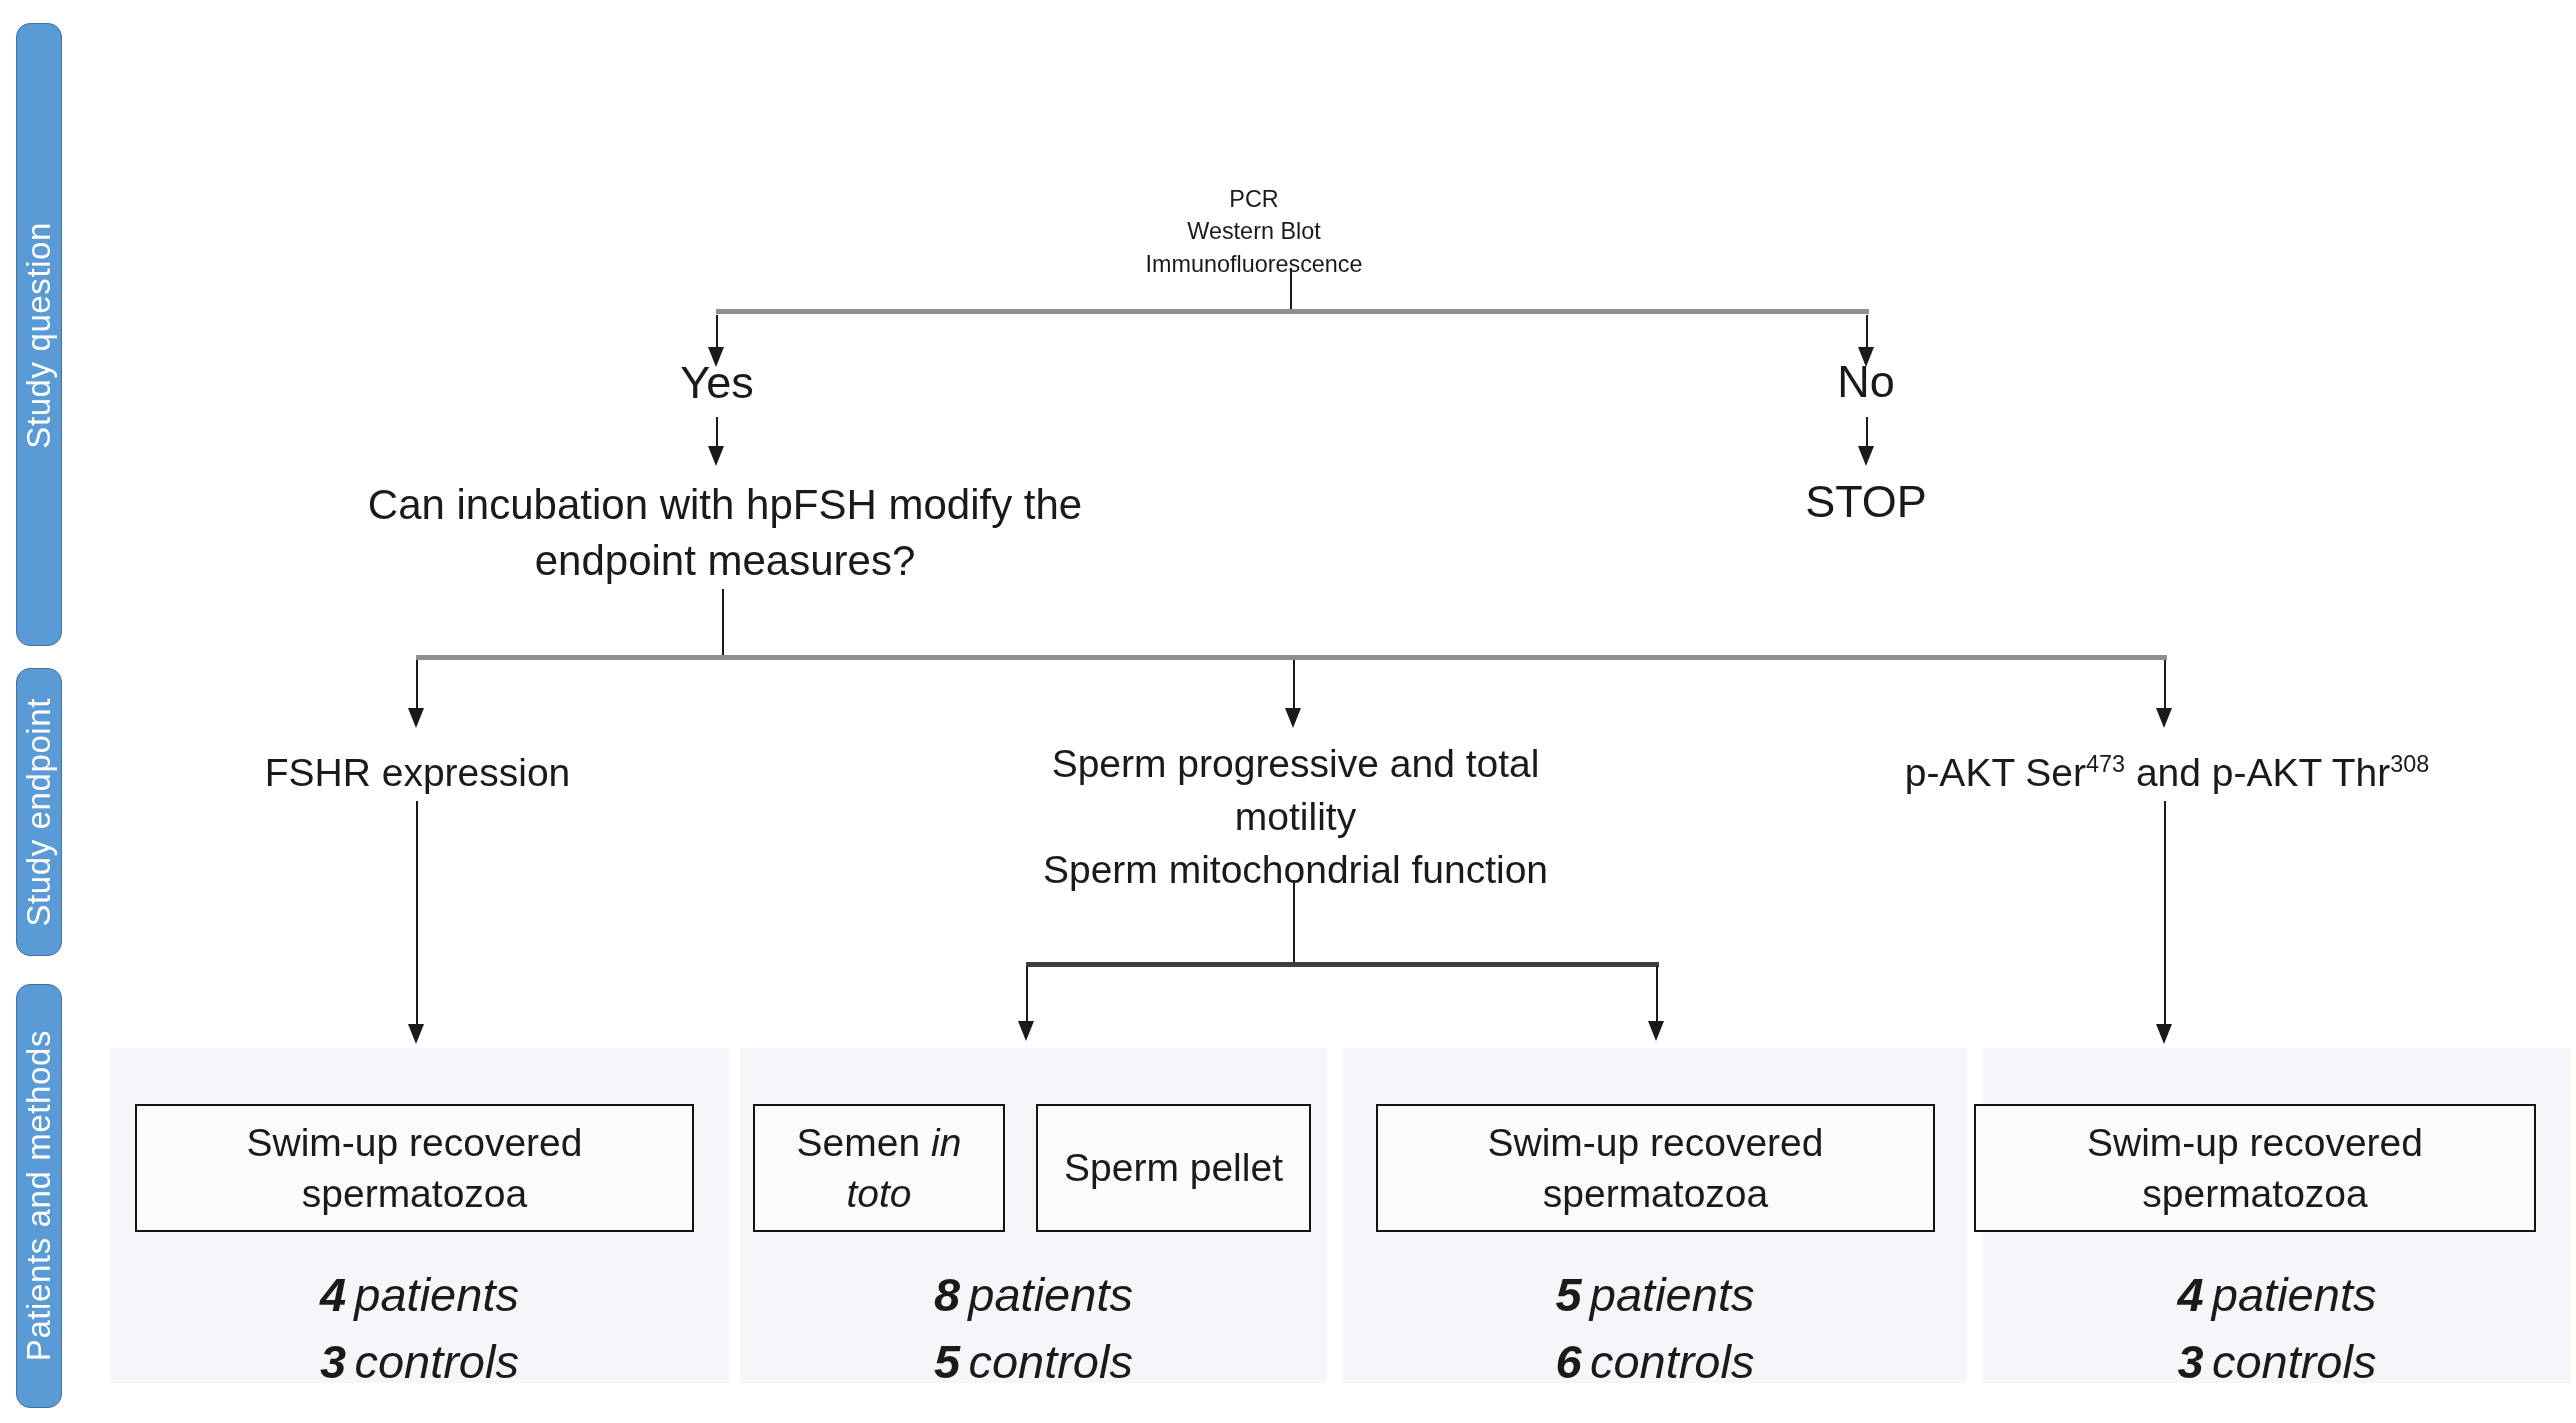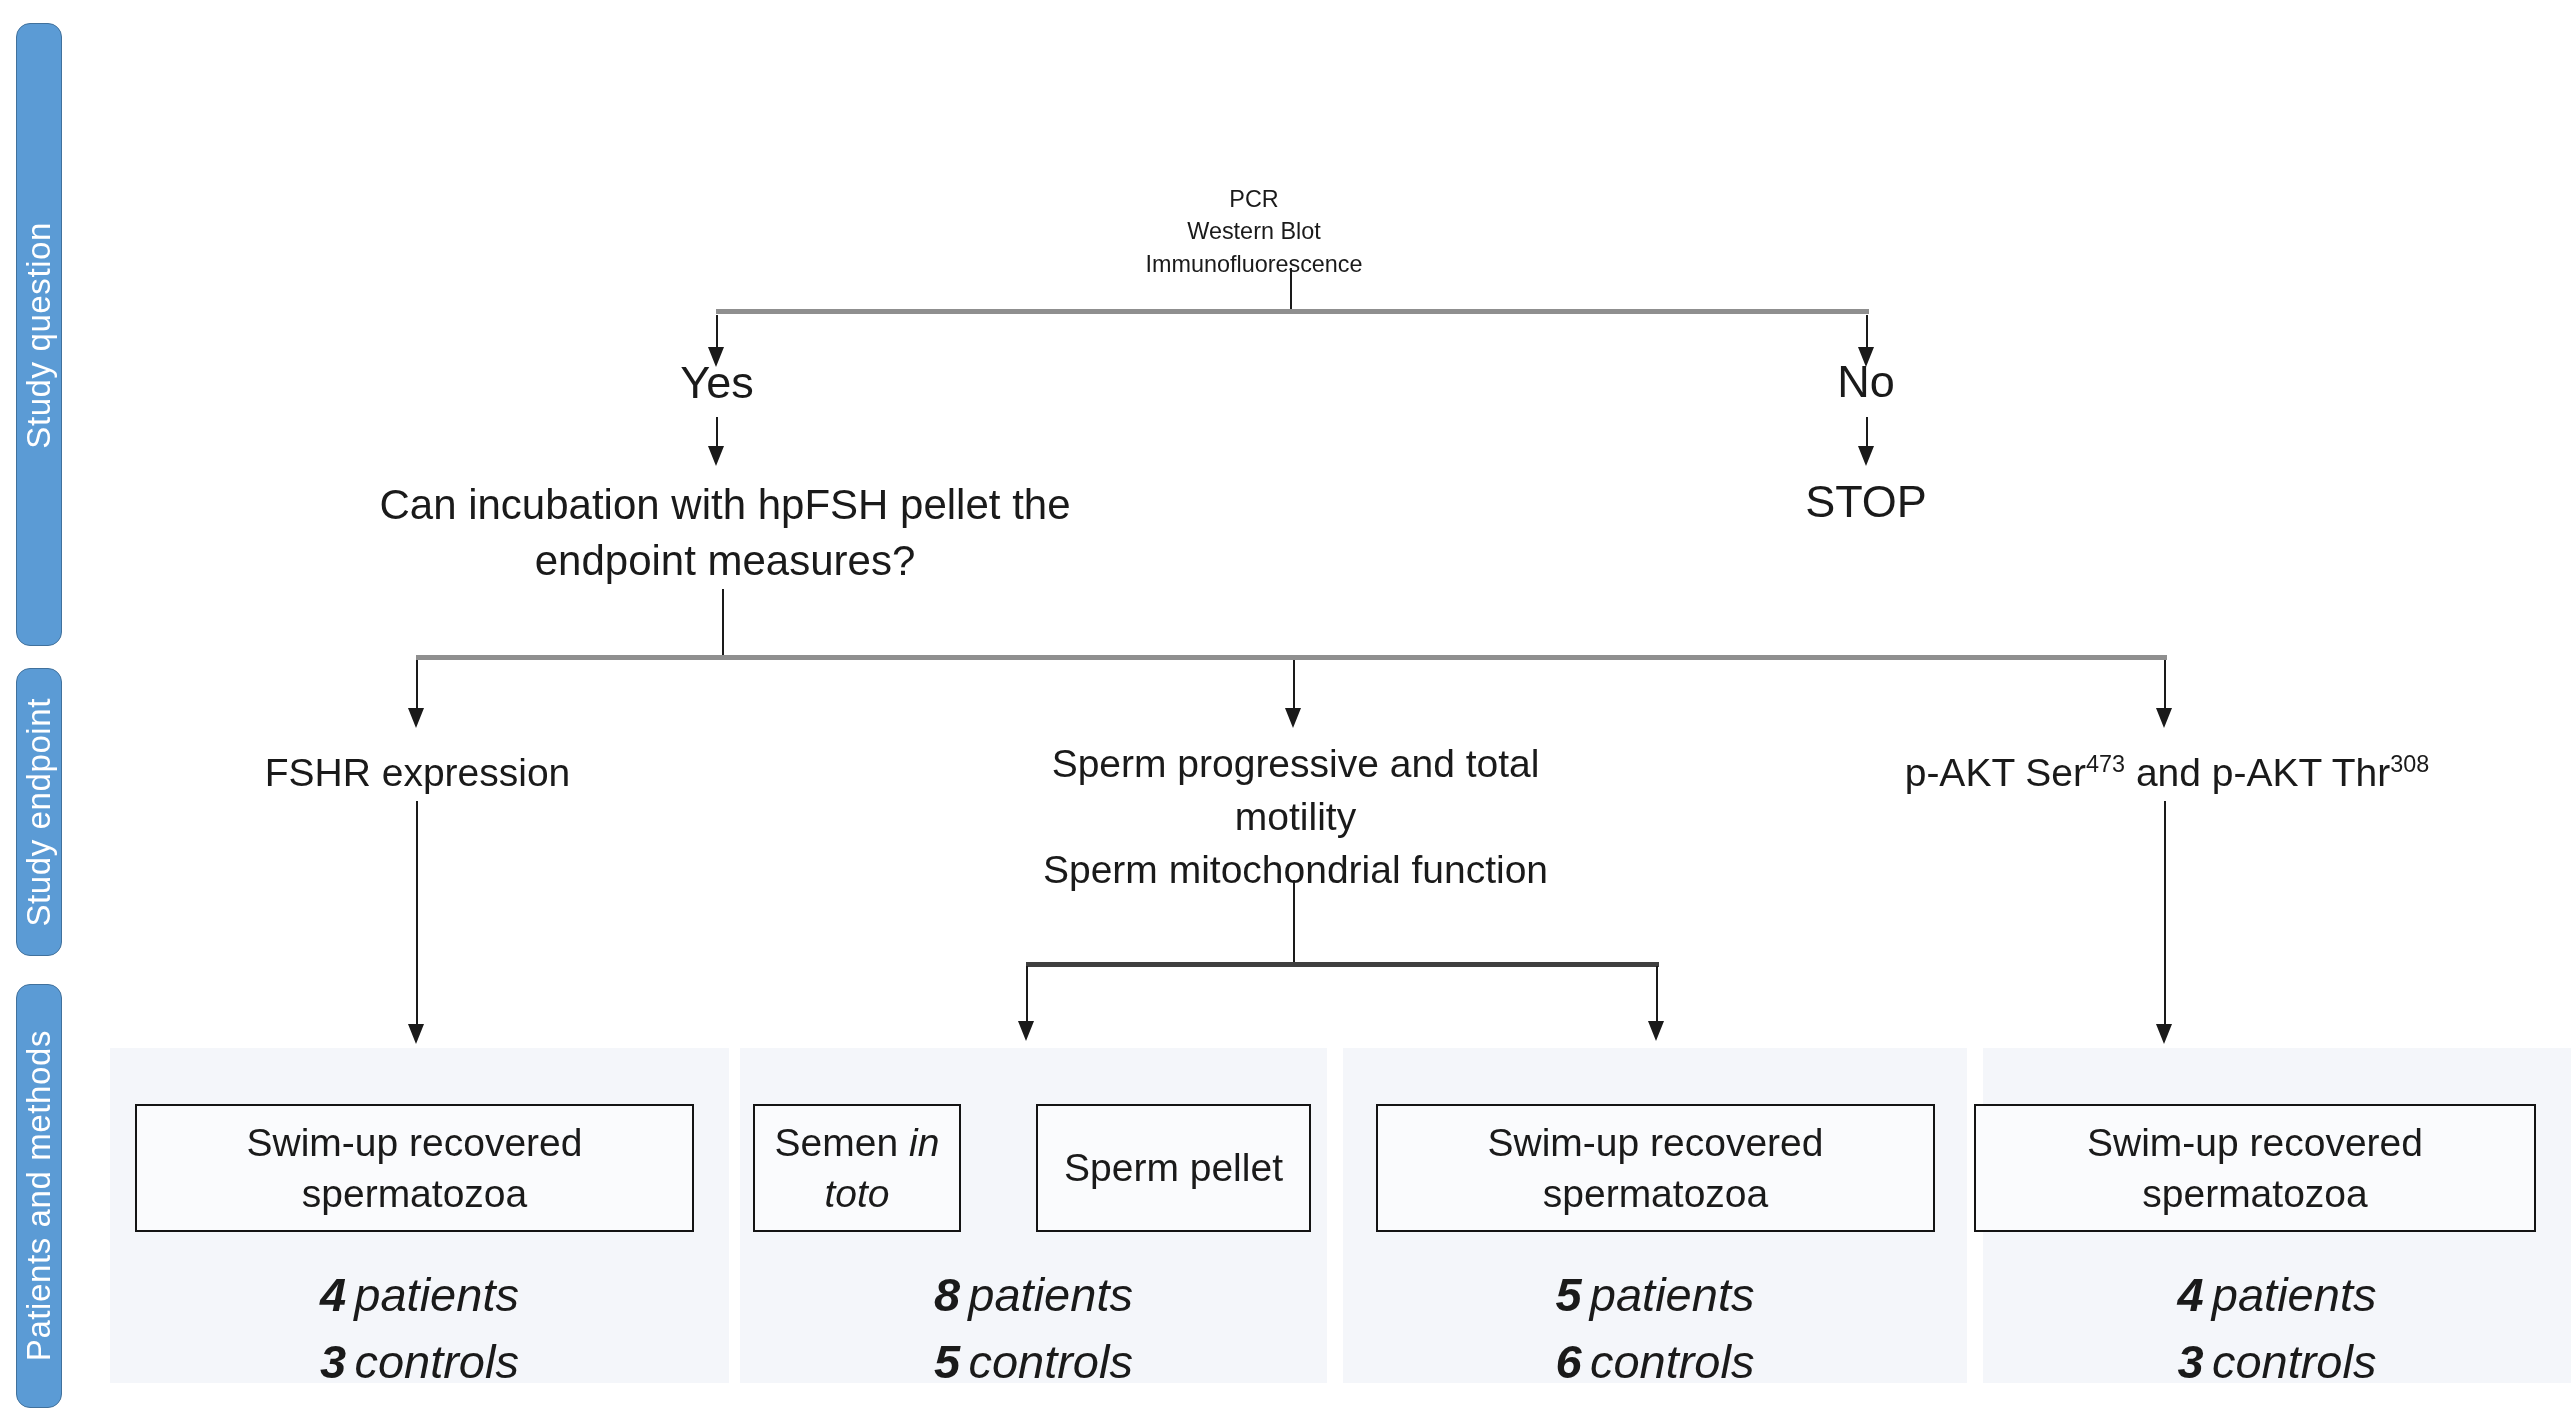--- a/index.html
+++ b/index.html
@@ -74,21 +74,21 @@
 
   <div class="txt branch-label" style="left:629px;top:357px;width:176px;">Yes</div>
   <div class="txt branch-label" style="left:1778px;top:356px;width:176px;">No</div>
 
   <div class="vline" style="left:716px;top:417px;height:30.5px;"></div>
   <div class="tri" style="left:708px;top:446px;"></div>
   <div class="vline" style="left:1866px;top:417px;height:30.5px;"></div>
   <div class="tri" style="left:1858px;top:446px;"></div>
 
   <div class="txt q2" style="left:315px;top:477px;width:820px;">
-    <div>Can incubation with hpFSH pellet the</div>
+    <div>Can incubation with hpFSH modify the</div>
     <div>endpoint measures?</div>
   </div>
   <div class="txt branch-label" style="left:1778px;top:476px;width:176px;">STOP</div>
 
   <div class="vline" style="left:722px;top:589px;height:71px;"></div>
   <div class="hline" style="left:416px;top:655px;width:1751px;"></div>
   <div class="vline" style="left:416px;top:660px;height:49px;"></div>
   <div class="tri" style="left:408px;top:708px;"></div>
   <div class="vline" style="left:1293px;top:660px;height:49px;"></div>
   <div class="tri" style="left:1285px;top:708px;"></div>
@@ -115,21 +115,21 @@
   <div class="tri" style="left:2156px;top:1024px;"></div>
 
   <div class="panel" style="left:110px;width:619px;"></div>
   <div class="panel" style="left:740px;width:587px;"></div>
   <div class="panel" style="left:1343px;width:624px;"></div>
   <div class="panel" style="left:1983px;width:588px;"></div>
 
   <div class="node-box" style="left:135px;width:559px;">
     <span>Swim-up recovered spermatozoa</span>
   </div>
-  <div class="node-box" style="left:753px;width:208px;">
+  <div class="node-box" style="left:753px;width:252px;">
     <span><span>Semen </span><span class="it">in toto</span></span>
   </div>
   <div class="node-box" style="left:1036px;width:275px;">
     <span>Sperm pellet</span>
   </div>
   <div class="node-box" style="left:1376px;width:559px;">
     <span>Swim-up recovered spermatozoa</span>
   </div>
   <div class="node-box" style="left:1974px;width:562px;">
     <span>Swim-up recovered spermatozoa</span>

